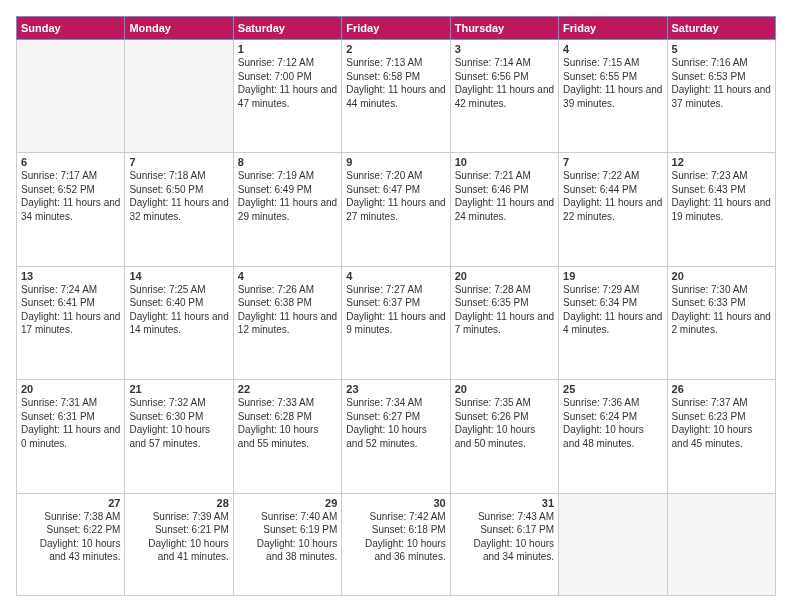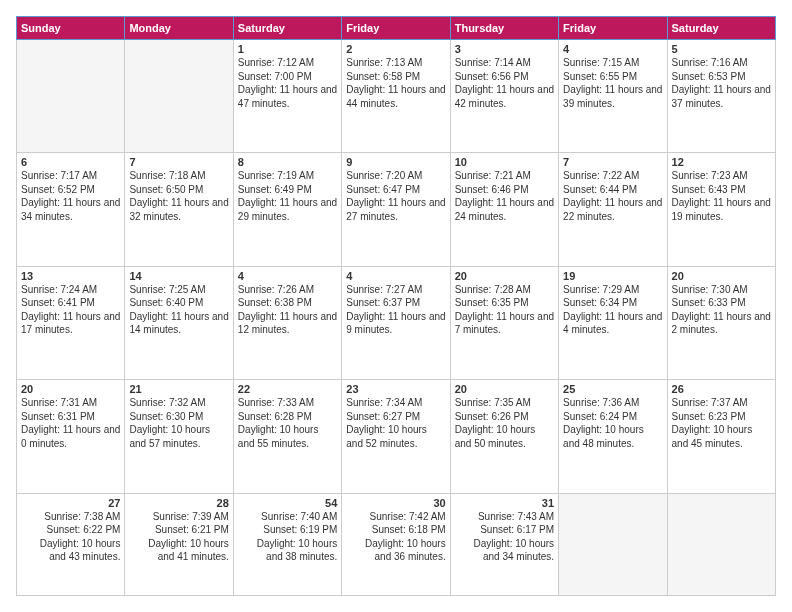--- a/index.html
+++ b/index.html
@@ -233,21 +233,21 @@
         <tr class="last-row">
           <td>
             <span class="day-num">27</span>
             <div class="cell-text">Sunrise: 7:38 AM<br>Sunset: 6:22 PM<br>Daylight: 10 hours and 43 minutes.</div>
           </td>
           <td>
             <span class="day-num">28</span>
             <div class="cell-text">Sunrise: 7:39 AM<br>Sunset: 6:21 PM<br>Daylight: 10 hours and 41 minutes.</div>
           </td>
           <td>
-            <span class="day-num">54</span>
+            <span class="day-num">29</span>
             <div class="cell-text">Sunrise: 7:40 AM<br>Sunset: 6:19 PM<br>Daylight: 10 hours and 38 minutes.</div>
           </td>
           <td>
             <span class="day-num">30</span>
             <div class="cell-text">Sunrise: 7:42 AM<br>Sunset: 6:18 PM<br>Daylight: 10 hours and 36 minutes.</div>
           </td>
           <td>
             <span class="day-num">31</span>
             <div class="cell-text">Sunrise: 7:43 AM<br>Sunset: 6:17 PM<br>Daylight: 10 hours and 34 minutes.</div>
           </td>

